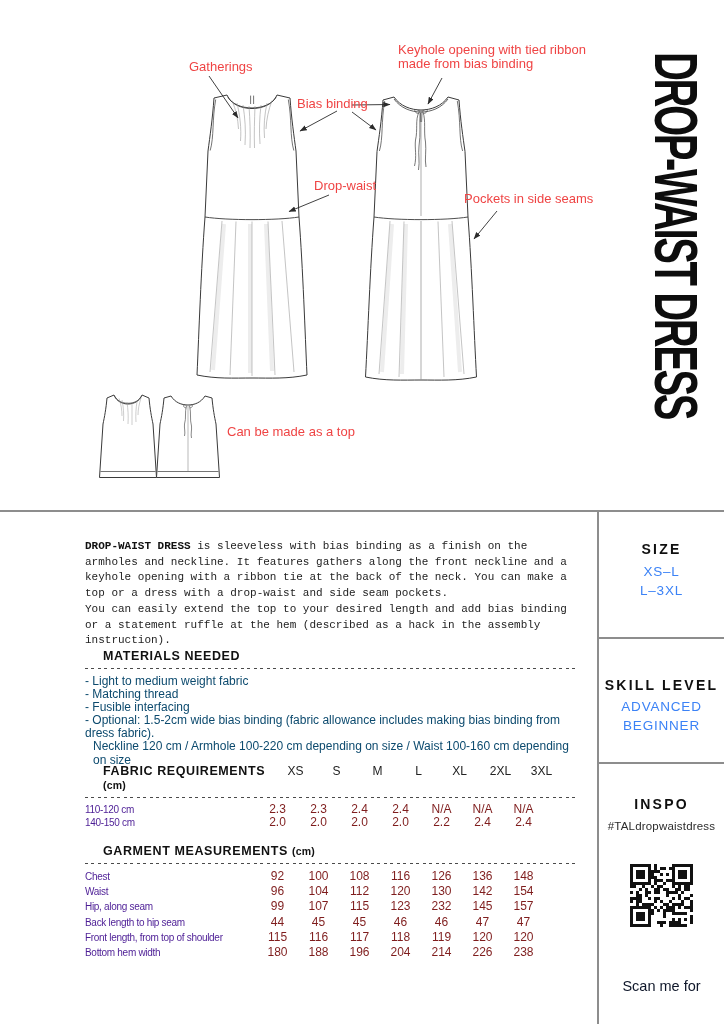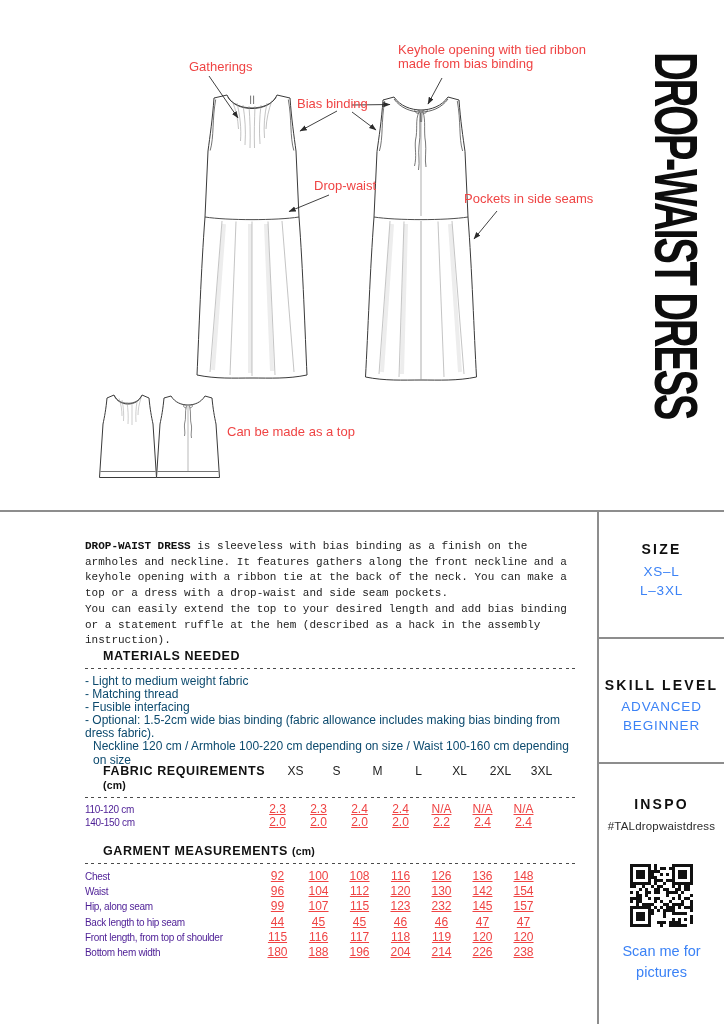--- a/index.html
+++ b/index.html
@@ -25,29 +25,29 @@
   .dash{height:1px;margin-top:5px;
         background:repeating-linear-gradient(90deg,#4a4a4a 0 3px,transparent 3px 6.5px);}
   .mlist{margin-top:6px;font-size:12px;line-height:13.1px;color:#0c4a6e;}
   .mlist .indent{padding-left:8px;}
   .thead{display:flex;align-items:baseline;}
   .tlab0{width:172px;flex:none;}
   .thcell{width:41px;flex:none;text-align:center;font-size:12px;color:#222;}
   .tbody{margin-top:5px;}
   .trow{display:flex;}
   .tlab{width:172px;flex:none;font-size:10px;letter-spacing:-0.3px;color:#4c1d95;white-space:nowrap;}
-  .tcell{width:41px;flex:none;text-align:center;font-size:12px;color:#ef4444;text-decoration:underline;}
+  .tcell{width:41px;flex:none;text-align:center;font-size:12px;color:#7f1d1d;}
   .fab .trow{line-height:13.4px;}
   .gar .trow{line-height:15.2px;}
   
   .sb{position:absolute;left:599px;width:125px;text-align:center;}
   .sb-title{font-weight:bold;font-size:14px;letter-spacing:2.2px;color:#0f0f0f;}
   .sb-val{font-size:13.5px;letter-spacing:0.8px;color:#3b82f6;line-height:19px;}
   .sb-tag{font-size:11.5px;letter-spacing:0.2px;color:#2c2c2c;}
-  .sb-scan{font-size:14.5px;line-height:21px;color:#3b82f6;}
+  .sb-scan{font-size:14.5px;line-height:21px;color:#0f172a;margin-top:35px;}
   .qr{position:absolute;left:630px;top:864px;width:63px;height:63px;}
   .qr svg{display:block;}
 </style>
 </head>
 <body>
 
 <div class="page">
 
   <svg class="illu" viewBox="0 0 724 513">
     <defs>

